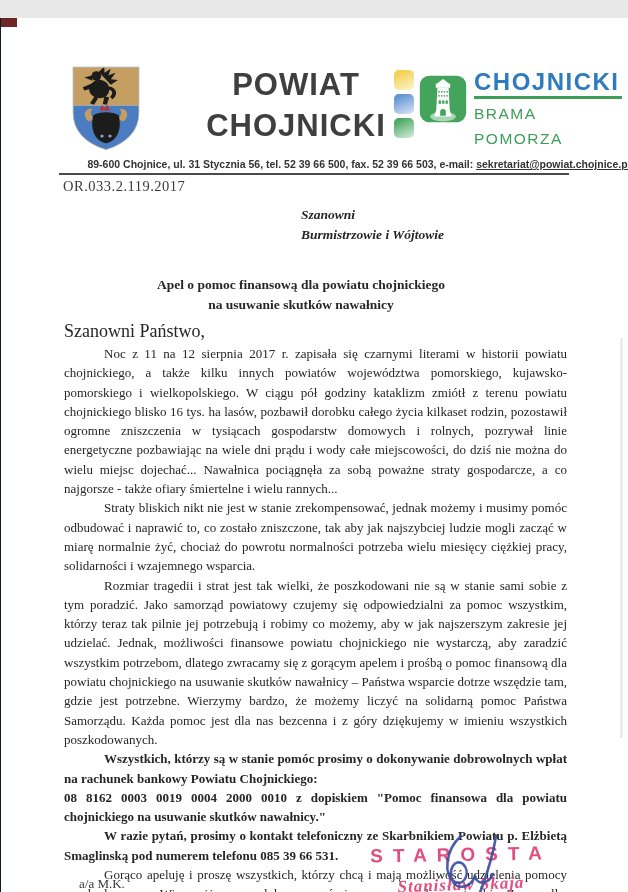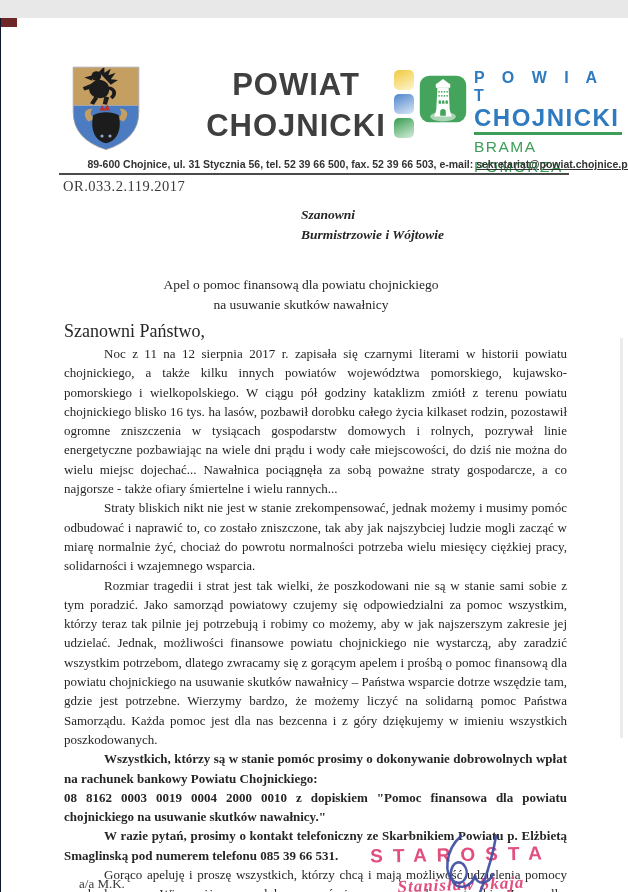--- a/index.html
+++ b/index.html
@@ -23,33 +23,33 @@
   .logo-tiles{display:flex;flex-direction:column;gap:4px;margin-top:2px;}
   .tile-sq{width:20px;height:20px;border-radius:5px;}
   .tile-sq.yellow{background:linear-gradient(155deg,var(--logo-yellow,#F2CE4C) 10%,#fdf3c6 95%);}
   .tile-sq.blue{background:linear-gradient(155deg,var(--logo-blue,#5B8FD0) 10%,#d3e2f4 95%);}
   .tile-sq.green{background:linear-gradient(155deg,var(--logo-green,#44A45C) 10%,#cfe9d6 95%);}
   .logo-emblem{width:62px;height:62px;margin-left:5px;}
   .logo-text{margin-left:7px;margin-top:1px;font-family:"Liberation Sans", sans-serif;}
   .logo-w1{color:var(--text-blue,#2E7BC0);font-weight:bold;font-size:16px;letter-spacing:6.5px;line-height:18px;}
   .logo-w2{color:var(--text-blue,#2E7BC0);font-weight:bold;font-size:24px;letter-spacing:1.5px;line-height:25px;}
   .logo-rule{height:3px;background:var(--text-green,#3C9E57);margin:2px 0 2px 0;width:148px;}
-  .logo-w3{color:var(--text-green,#3C9E57);font-size:15.5px;letter-spacing:1.5px;line-height:20px;}
+  .logo-w3{color:var(--text-green,#3C9E57);font-size:15.5px;letter-spacing:1.5px;line-height:25px;}
 
   .address-line{
     position:absolute;left:0;top:140px;width:628px;text-align:center;
     font-family:"Liberation Sans", sans-serif;font-weight:bold;font-size:10.5px;color:#333;padding-left:44px;
   }
   .address-line .email{text-decoration:underline;}
   .header-rule{position:absolute;left:58px;top:155px;width:510px;height:2px;background:#4a4a4a;}
   .reference{position:absolute;left:62px;top:160px;font-size:14.5px;color:#3a3a3a;letter-spacing:0.5px;text-align:right;}
 
   
   .recipient{position:absolute;left:300px;top:187px;font-weight:bold;font-size:13.5px;line-height:20px;font-style:italic;}
-  .doc-title{position:absolute;left:40px;top:257px;width:520px;text-align:center;font-weight:normal;font-size:13.5px;line-height:20px;}
+  .doc-title{position:absolute;left:40px;top:257px;width:520px;text-align:center;font-weight:bold;font-size:13.5px;line-height:20px;}
 
   
   .salutation{position:absolute;left:63px;top:303px;font-size:18px;}
   .body-text{position:absolute;left:63px;top:326px;width:503px;font-size:13px;line-height:19.3px;text-align:justify;}
   .body-text p{margin:0;}
   .body-text p.indent{text-indent:40px;}
   .body-text p.bold{font-weight:bold;}
 
   
   .sig-block{position:absolute;left:330px;top:826px;width:260px;text-align:center;}
@@ -134,21 +134,20 @@
           <circle cx="28.4" cy="26" r="1.1"></circle>
           <circle cx="31.8" cy="26" r="1.1"></circle>
           <circle cx="35.2" cy="26" r="1.1"></circle>
         <path d="M24.5,36 v-3 a1.5,1.5 0 0 1 3,0 v3 z"></path>
         <path d="M28.8,36 v-3 a1.5,1.5 0 0 1 3,0 v3 z"></path>
         <path d="M33.1,36 v-3 a1.5,1.5 0 0 1 3,0 v3 z"></path>
         <path d="M26.5,51 v-5 a3.5,3.5 0 0 1 7,0 v5 z"></path>
       </g>
     </svg>
     <div class="logo-text">
-      <div class="logo-w1">P O W I A T</div>
       <div class="logo-w2">CHOJNICKI</div>
       <div class="logo-rule"></div>
       <div class="logo-w3">BRAMA POMORZA</div>
     </div>
   </div>
 
   <div class="address-line">
     <span>89-600 Chojnice, ul. 31 Stycznia 56, tel. 52 39 66 500, fax. 52 39 66 503, e-mail: </span><span class="email">sekretariat@powiat.chojnice.pl</span>
   </div>
   <div class="header-rule"></div>

